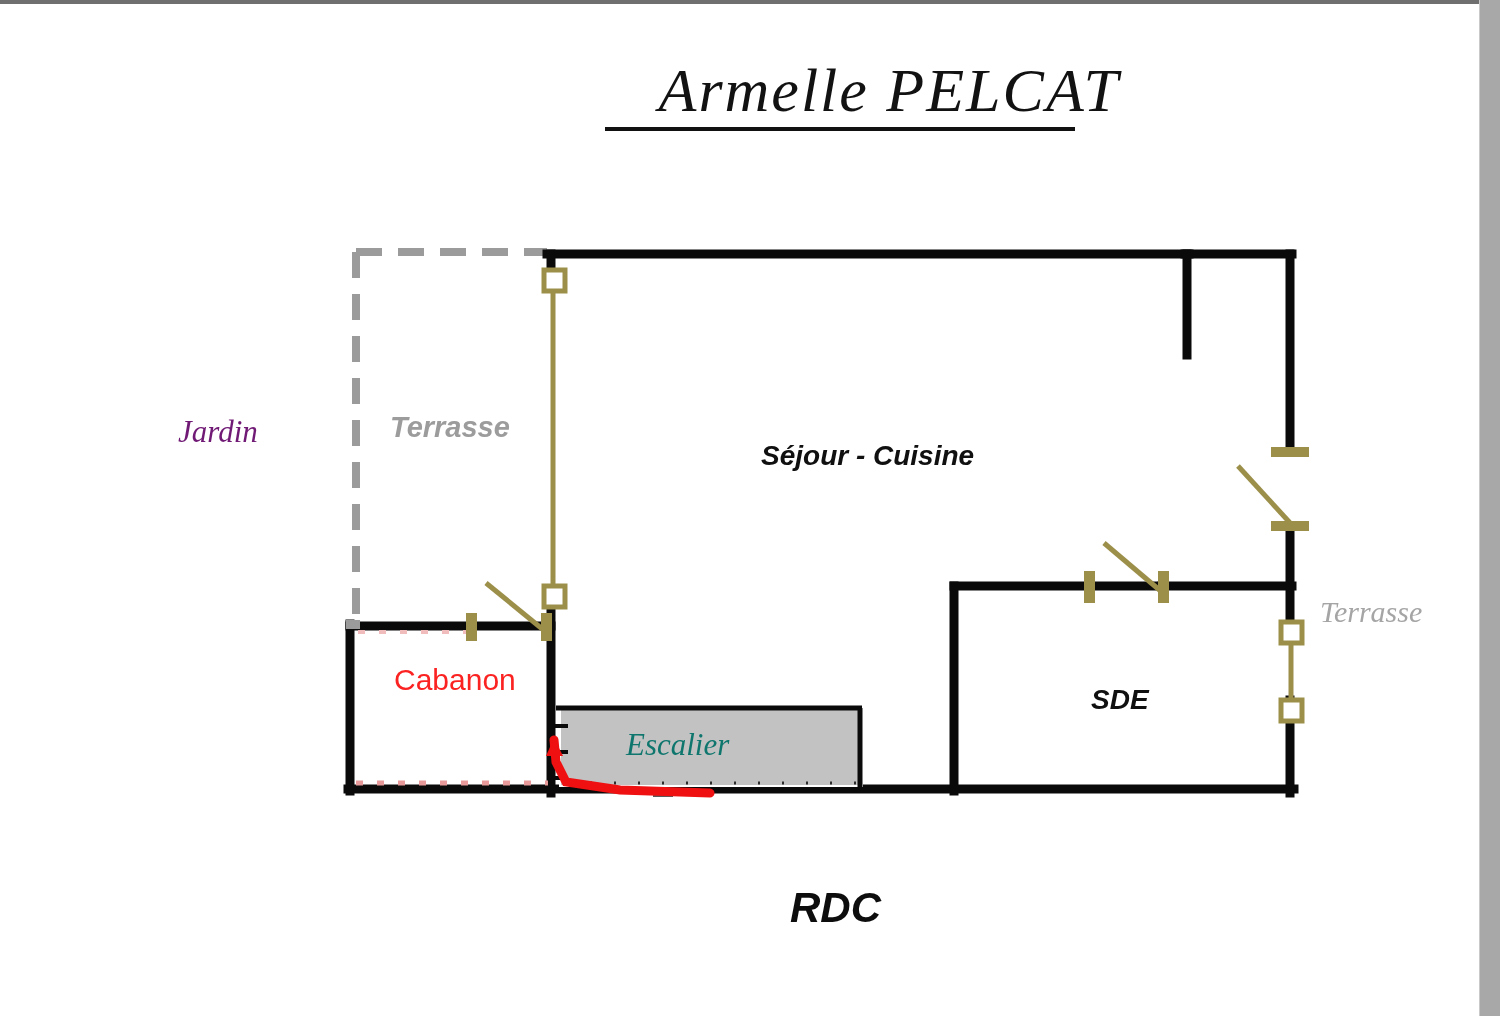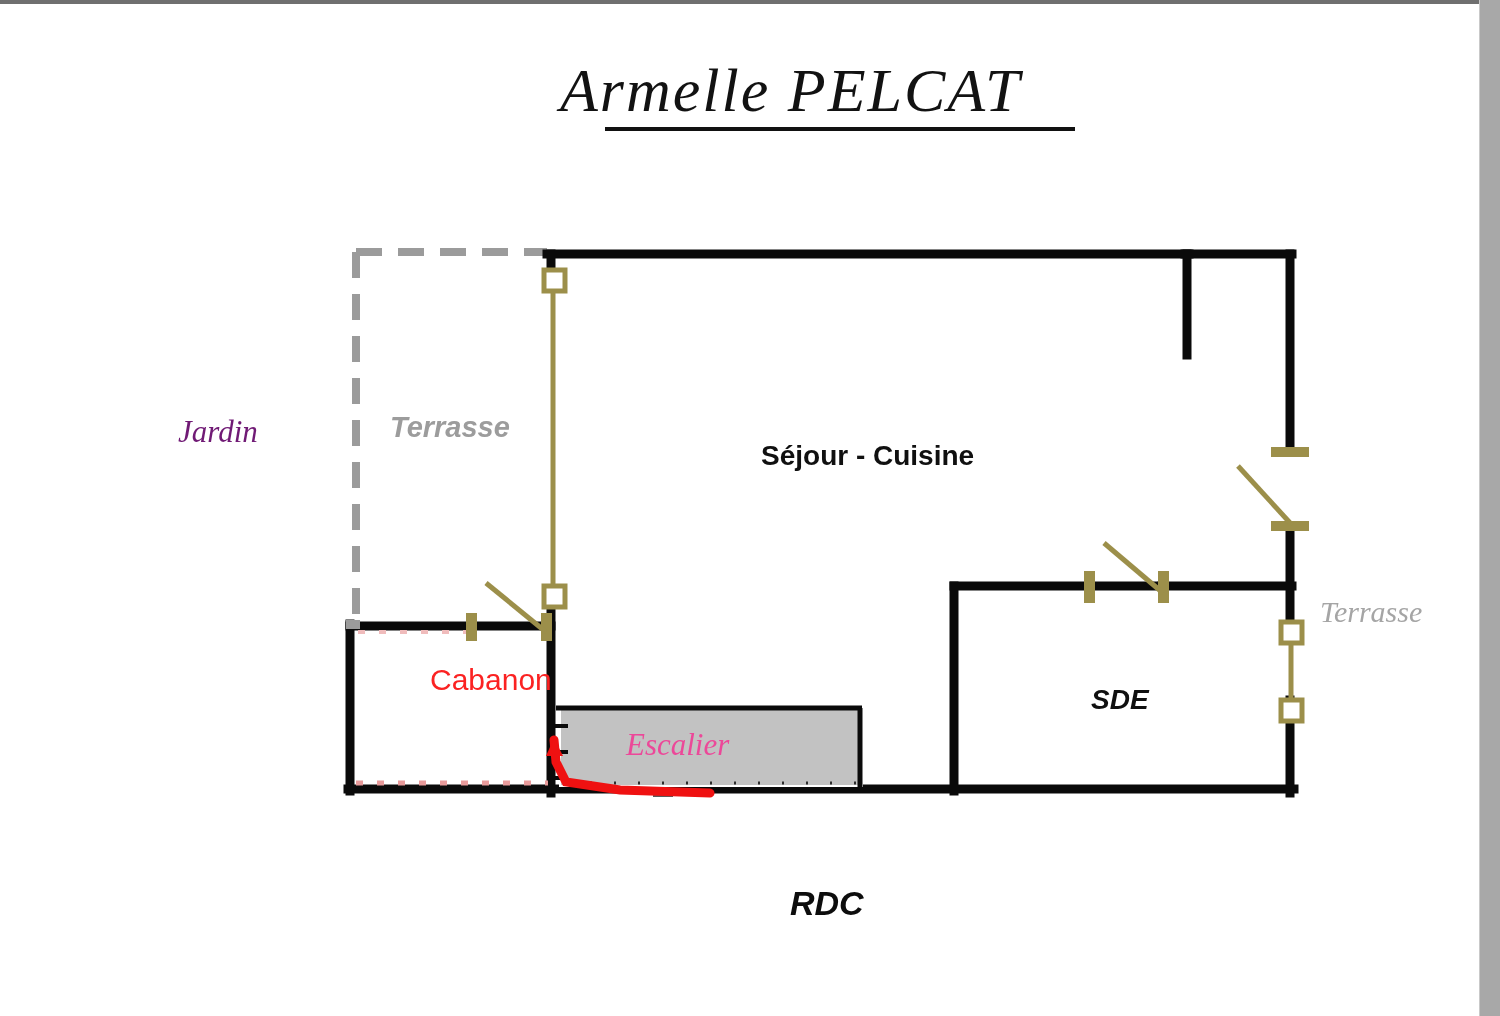--- a/index.html
+++ b/index.html
@@ -33,21 +33,21 @@
     right: 20px; top: 0;
     width: 1px; height: 1016px;
     background: #c9c9c9;
   }
 
   
   #title-block {
     position: absolute;
     left: 560px; top: 58px;
     width: 560px;
-    text-align: left;
+    text-align: right;
   }
   #title-text {
     font-family: "Liberation Serif", serif;
     font-style: italic;
     font-size: 62px;
     letter-spacing: 2px;
     color: #121212;
     line-height: 1.05;
     white-space: nowrap;
   }
@@ -88,53 +88,53 @@
   #label-terrasse-right {
     left: 1320px; top: 595px;
     font-family: "Liberation Serif", serif;
     font-style: italic;
     font-size: 30px;
     color: #a5a5a5;
   }
   #label-sejour {
     left: 761px; top: 440px;
     font-family: "Liberation Sans", sans-serif;
+    font-style: italic;
     font-weight: bold;
     font-size: 28px;
     color: #101010;
   }
   #label-sde {
     left: 1091px; top: 664px;
     font-family: "Liberation Sans", sans-serif;
     font-style: italic;
     font-weight: bold;
     font-size: 28px;
     color: #101010;
     margin-top: 20px;
   }
   #label-cabanon {
     left: 394px; top: 663px;
     font-family: "Liberation Sans", sans-serif;
     font-size: 30px;
     color: #fb2222;
-    margin-left: 36px;
   }
   #label-escalier {
     left: 626px; top: 727px;
     font-family: "Liberation Serif", serif;
     font-style: italic;
     font-size: 31px;
-    color: #ec4899;
+    color: #0f766e;
   }
   #label-rdc {
     left: 790px; top: 884px;
     font-family: "Liberation Sans", sans-serif;
     font-style: italic;
     font-weight: bold;
-    font-size: 34px;
+    font-size: 42px;
     color: #0d0d0d;
   }
   #label-agency {
     left: 979px; top: 922px;
     font-family: "Liberation Serif", serif;
     font-style: italic;
     font-size: 31px;
     color: #1b1b1b;
   }
 </style>

